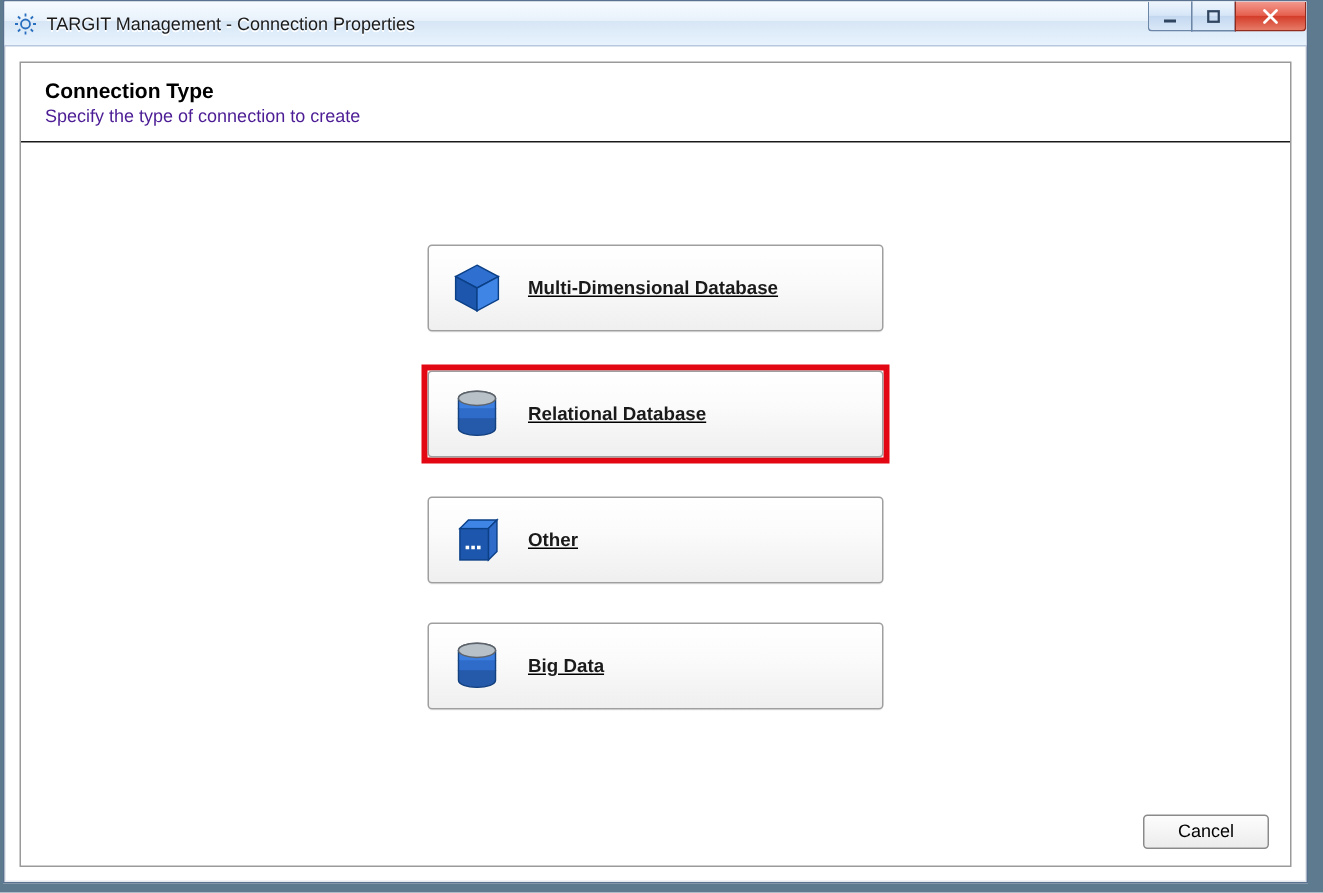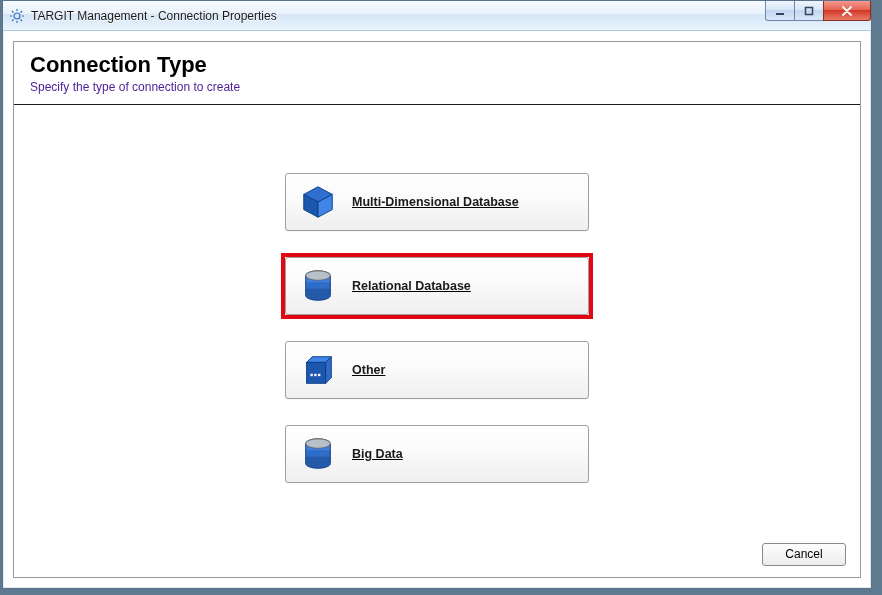--- a/index.html
+++ b/index.html
@@ -62,21 +62,21 @@
     left: 10px; right: 10px; top: 40px; bottom: 10px;
     border: 1px solid #9a9a9a;
     background: #fff;
     display: flex; flex-direction: column;
   }
   .header-block {
     padding: 10px 16px 10px 16px;
     border-bottom: 1px solid #1a1a1a;
   }
   .header-title {
-    font-size: 22px; font-weight: bold; color: #000;
+    font-size: 14px; font-weight: bold; color: #000;
     margin: 0 0 2px 0;
   }
   .header-sub {
     font-size: 12px; color: #4c1d95; margin: 0;
   }
 
   .options-area {
     flex: 1;
     display: flex;
     flex-direction: column;

